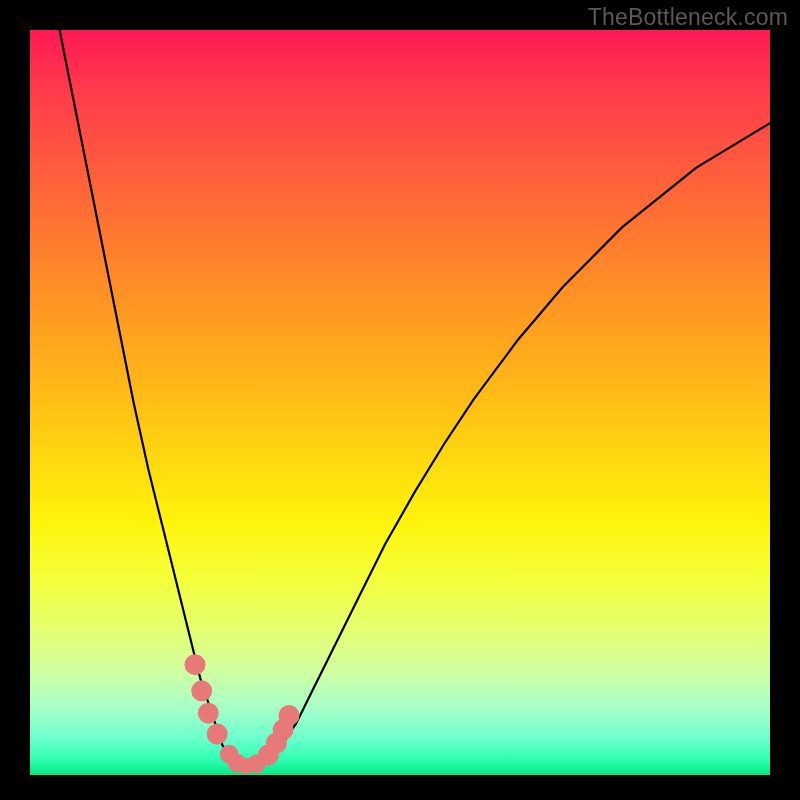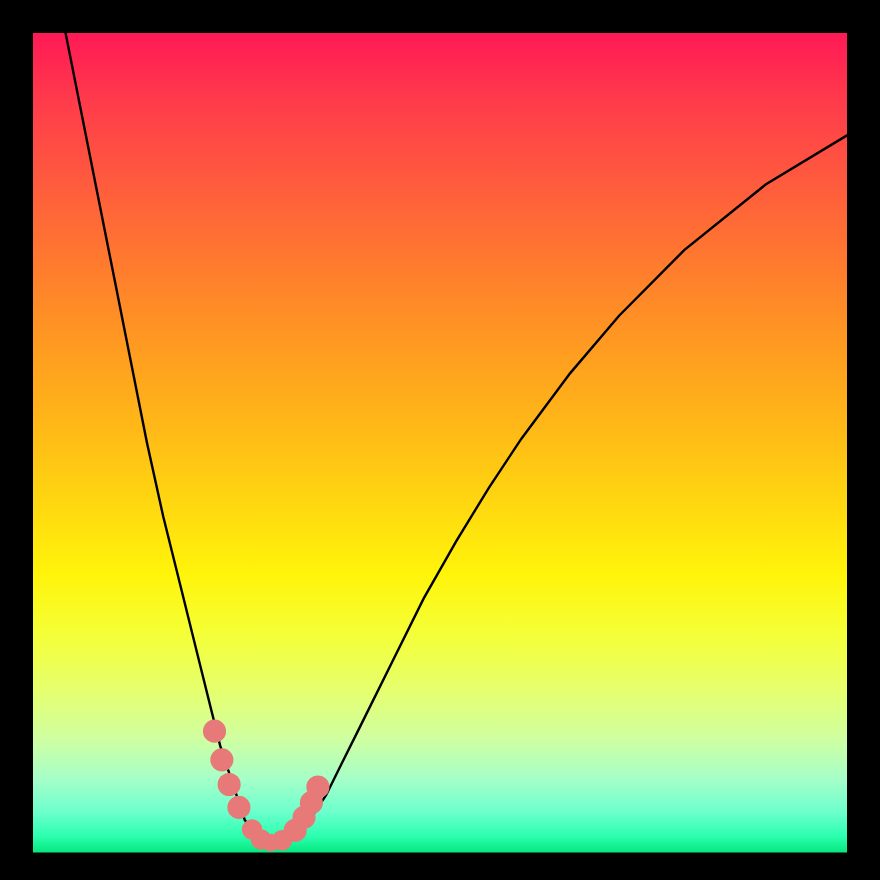--- a/index.html
+++ b/index.html
@@ -82,14 +82,15 @@
           <circle cx="216.1" cy="736.1" r="8.1" class="marker"></circle>
           <circle cx="226.4" cy="733.8" r="9.3" class="marker"></circle>
           <circle cx="238.3" cy="724.9" r="10.5" class="marker"></circle>
           <circle cx="246.4" cy="713.0" r="10.5" class="marker"></circle>
           <circle cx="253.1" cy="699.6" r="10.5" class="marker"></circle>
           <circle cx="259.0" cy="685.4" r="10.5" class="marker"></circle>
         </g>
     </svg>
   </div>
 
+  <div class="watermark">TheBottleneck.com</div>
 
 </div>
 
 </body></html>

